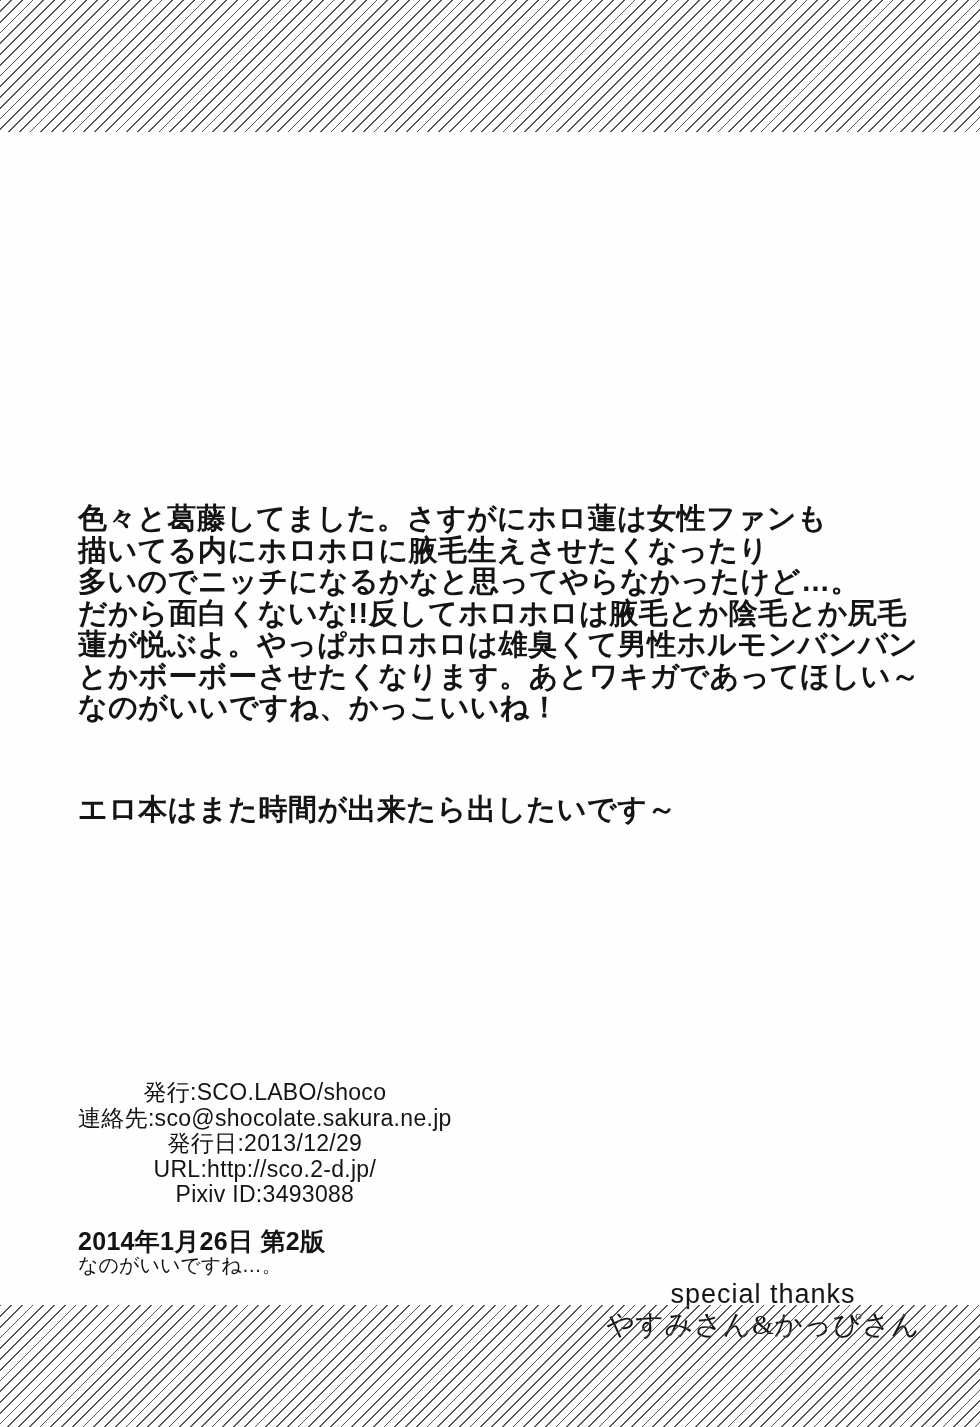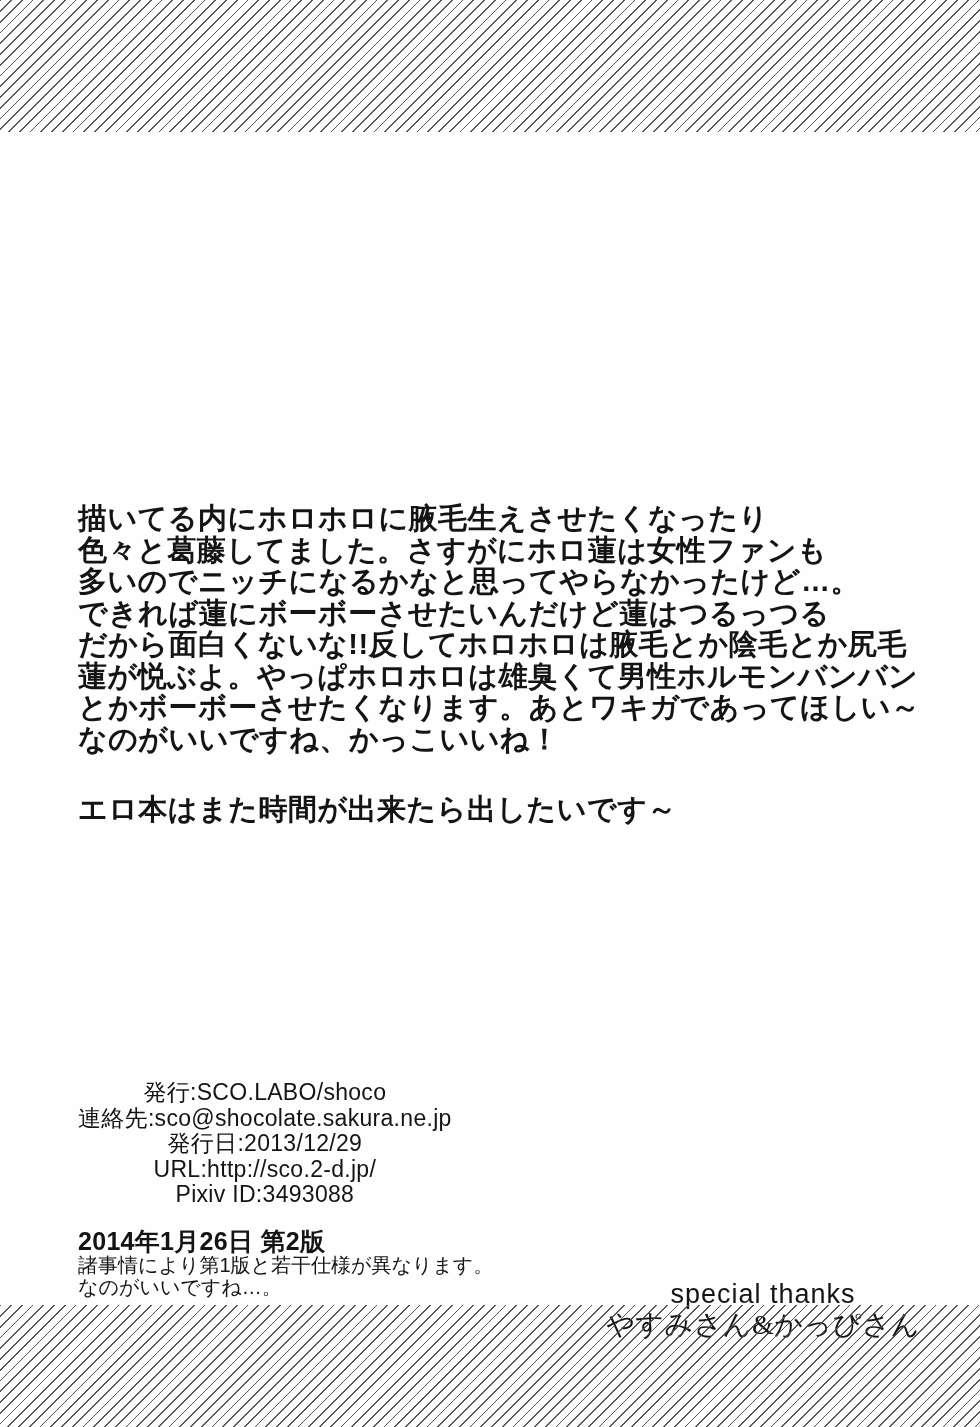--- a/index.html
+++ b/index.html
@@ -102,43 +102,41 @@
   }
 </style>
 </head>
 <body>
 
 <div class="page">
 
   <div class="band top"></div>
 
   <div class="main-text">
+    <div>色々と葛藤してました。さすがにホロ蓮は女性ファンも</div>
     <div>描いてる内にホロホロに腋毛生えさせたくなったり</div>
-    <div>色々と葛藤してました。さすがにホロ蓮は女性ファンも</div>
     <div>多いのでニッチになるかなと思ってやらなかったけど…。</div>
-    <div>できれば蓮にボーボーさせたいんだけど蓮はつるっつる</div>
     <div>だから面白くないな!!反してホロホロは腋毛とか陰毛とか尻毛</div>
     <div>蓮が悦ぶよ。やっぱホロホロは雄臭くて男性ホルモンバンバン</div>
     <div>とかボーボーさせたくなります。あとワキガであってほしい～</div>
     <div>なのがいいですね、かっこいいね！</div>
   </div>
 
   <div class="extra-line">エロ本はまた時間が出来たら出したいです～</div>
 
   <div class="colophon">
     <div>発行:SCO.LABO/shoco</div>
     <div>連絡先:sco@shocolate.sakura.ne.jp</div>
     <div>発行日:2013/12/29</div>
     <div>URL:http://sco.2-d.jp/</div>
     <div>Pixiv ID:3493088</div>
   </div>
 
   <div class="edition">
     <div class="edition-title">2014年1月26日 第2版</div>
-    <div class="edition-line">諸事情により第1版と若干仕様が異なります。</div>
     <div class="edition-line">なのがいいですね…。</div>
   </div>
 
   <div class="thanks">
     <div class="thanks-label">special thanks</div>
     <div class="thanks-names">やすみさん&amp;かっぴさん</div>
   </div>
 
   <div class="band bottom"></div>
 

